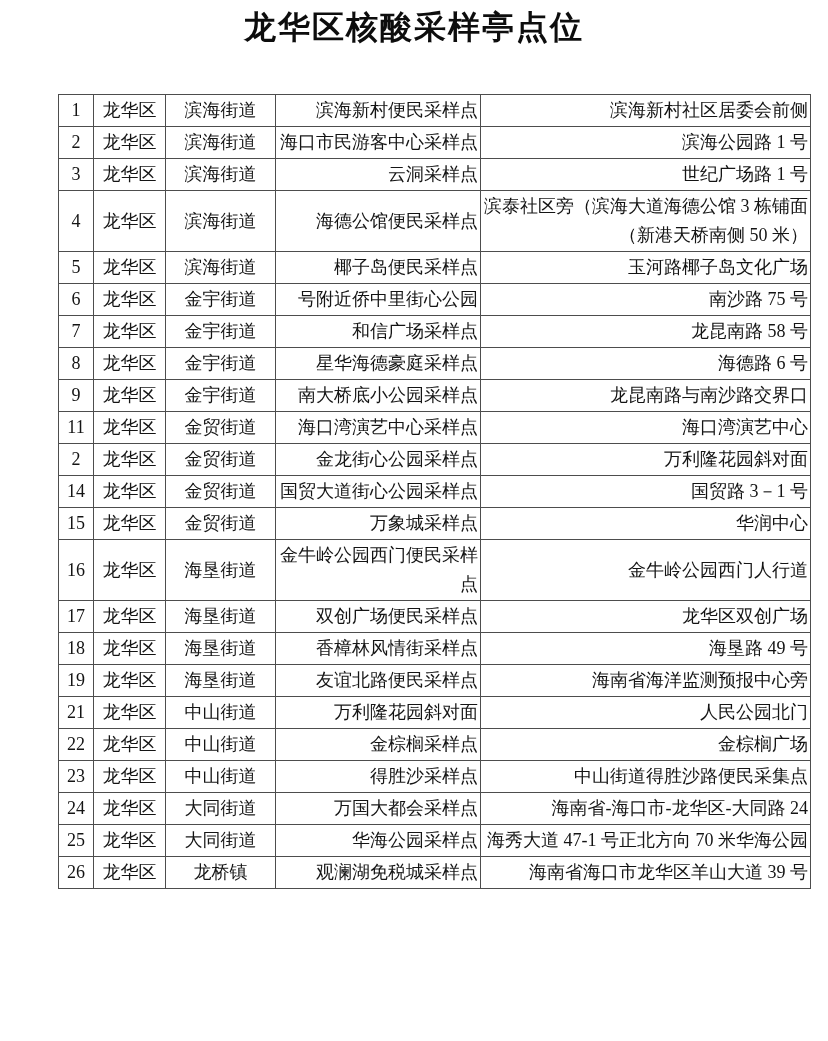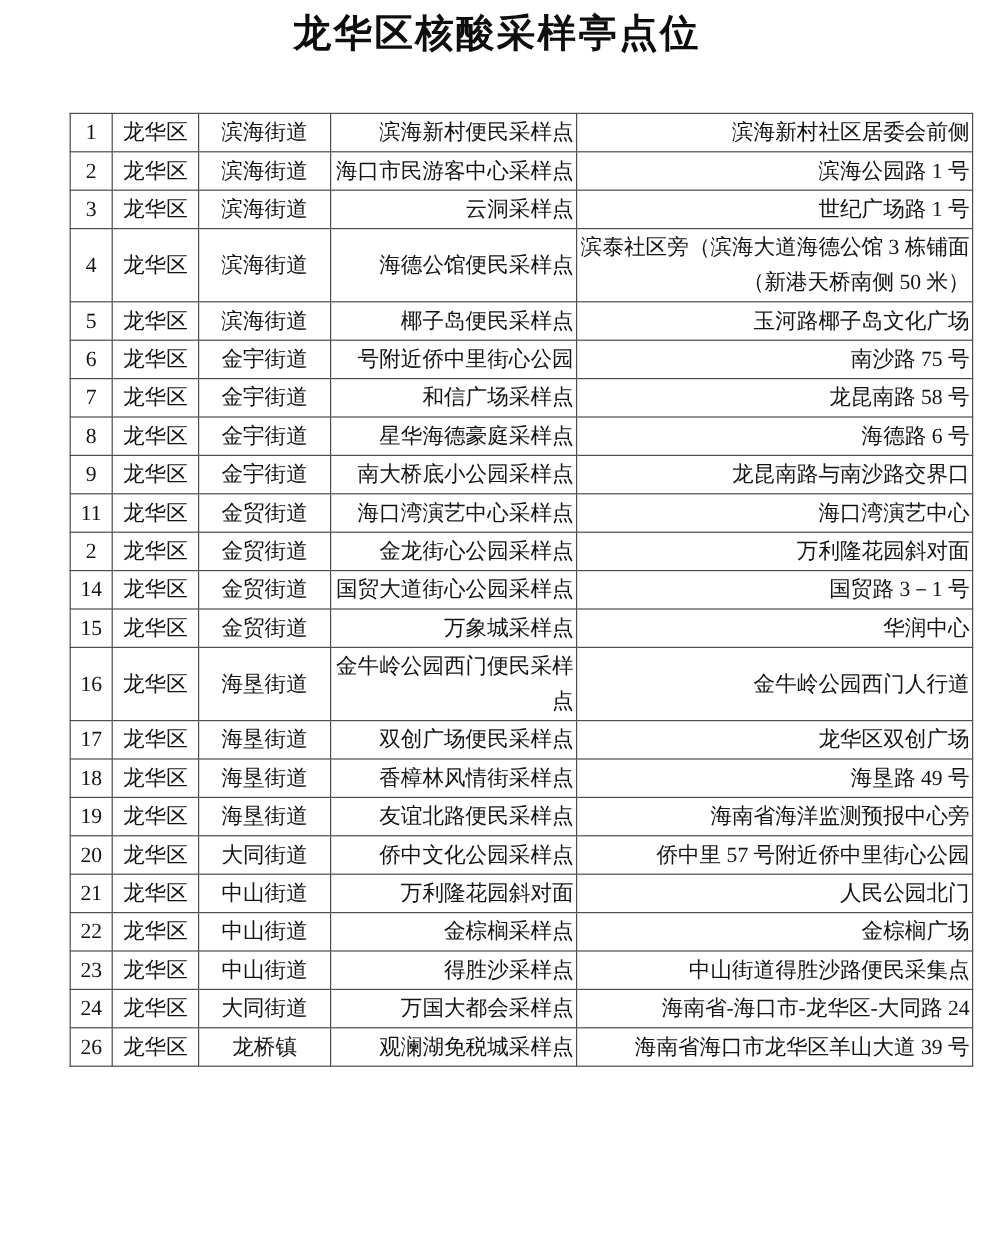--- a/index.html
+++ b/index.html
@@ -183,27 +183,20 @@
           <td class="col-address">海垦路 49 号</td>
         </tr>
         <tr>
           <td class="col-no">19</td>
           <td class="col-district">龙华区</td>
           <td class="col-street">海垦街道</td>
           <td class="col-site">友谊北路便民采样点</td>
           <td class="col-address">海南省海洋监测预报中心旁</td>
         </tr>
         <tr>
-          <td class="col-no">20</td>
-          <td class="col-district">龙华区</td>
-          <td class="col-street">大同街道</td>
-          <td class="col-site">侨中文化公园采样点</td>
-          <td class="col-address">侨中里 57 号附近侨中里街心公园</td>
-        </tr>
-        <tr>
           <td class="col-no">21</td>
           <td class="col-district">龙华区</td>
           <td class="col-street">中山街道</td>
           <td class="col-site">万利隆花园斜对面</td>
           <td class="col-address">人民公园北门</td>
         </tr>
         <tr>
           <td class="col-no">22</td>
           <td class="col-district">龙华区</td>
           <td class="col-street">中山街道</td>
@@ -216,20 +209,27 @@
           <td class="col-street">中山街道</td>
           <td class="col-site">得胜沙采样点</td>
           <td class="col-address">中山街道得胜沙路便民采集点</td>
         </tr>
         <tr>
           <td class="col-no">24</td>
           <td class="col-district">龙华区</td>
           <td class="col-street">大同街道</td>
           <td class="col-site">万国大都会采样点</td>
           <td class="col-address">海南省-海口市-龙华区-大同路 24</td>
+        </tr>
+        <tr>
+          <td class="col-no">25</td>
+          <td class="col-district">龙华区</td>
+          <td class="col-street">大同街道</td>
+          <td class="col-site">华海公园采样点</td>
+          <td class="col-address">海秀大道 47-1 号正北方向 70 米华海公园</td>
         </tr>
         <tr>
           <td class="col-no">26</td>
           <td class="col-district">龙华区</td>
           <td class="col-street">龙桥镇</td>
           <td class="col-site">观澜湖免税城采样点</td>
           <td class="col-address">海南省海口市龙华区羊山大道 39 号</td>
         </tr>
       </tbody>
   </table>

